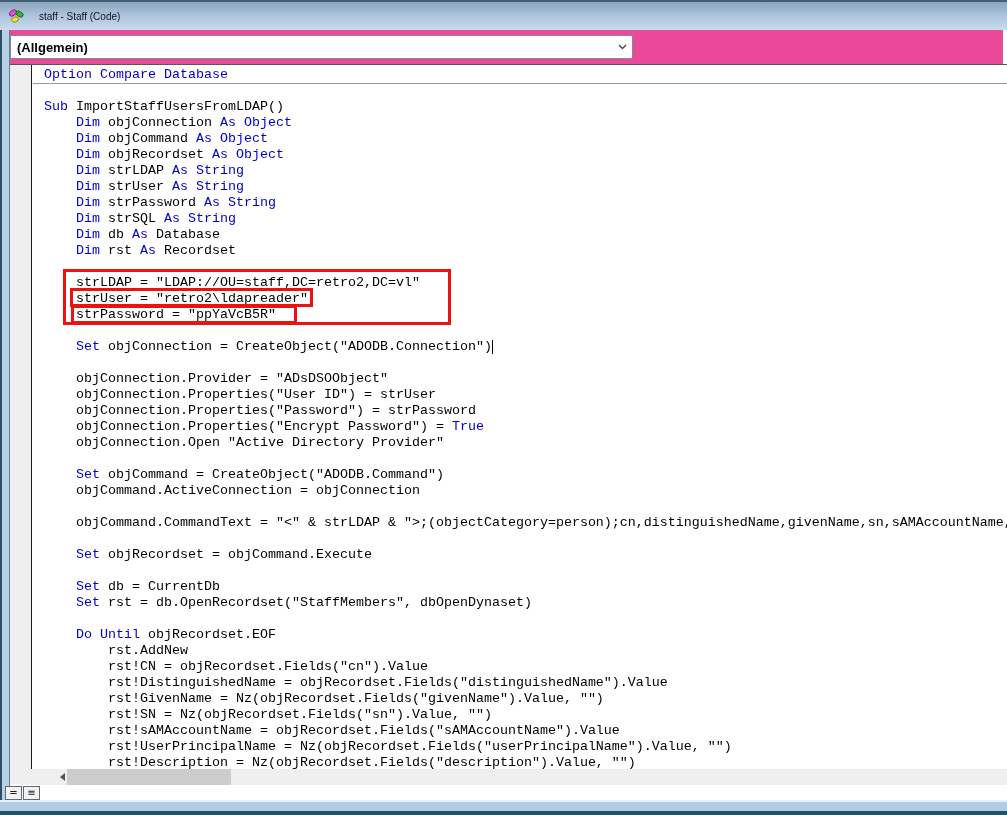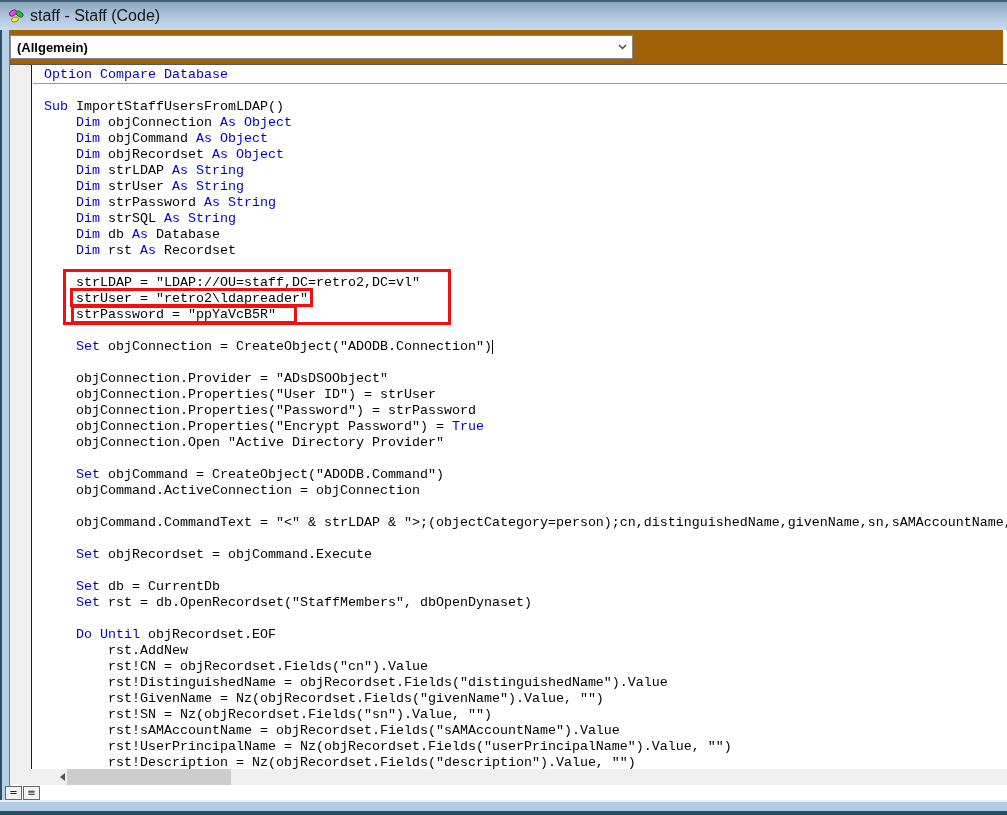--- a/index.html
+++ b/index.html
@@ -15,28 +15,28 @@
     background:#b7d0e9;border-left:2px solid #2f5063;z-index:1;}
   .frame-bottom{position:absolute;left:0;right:0;bottom:0;height:15px;
     background:#b3cce6;border-bottom:4px solid #27505f;z-index:1;}
   .frame-bottom::before{content:"";position:absolute;left:0;right:0;top:0;height:2px;background:#e9f0f8;}
 
   
   .titlebar{position:absolute;left:0;top:0;right:0;height:30px;
     background:linear-gradient(180deg,#8ea6bc 0%,#aac2da 45%,#c9dbee 100%);
     border-top:2px solid #41617a;z-index:2;display:flex;align-items:center;}
   .titlebar .appicon{margin-left:8px;width:17px;height:16px;flex:0 0 auto;}
-  .titlebar .title{margin-left:5px;font-size:16px;color:#10161c;}
+  .titlebar .title{margin-left:14px;font-size:10px;color:#10161c;}
 
   
   .inner{position:absolute;left:9px;top:30px;right:0;bottom:15px;
     background:#fff;border-left:1px solid #69798a;z-index:2;}
 
   
-  .comborow{position:absolute;left:0;top:0;right:4px;height:34px;background:#a16207;}
+  .comborow{position:absolute;left:0;top:0;right:4px;height:34px;background:#ec4899;}
   .combo{position:absolute;top:5px;height:24px;background:#fff;
     border:1px solid #7f8b98;font-size:13px;font-weight:700;color:#000;
     display:flex;align-items:center;padding-left:6px;overflow:hidden;white-space:nowrap;}
   .combo-left{left:0;width:623px;}
   .combo-right{left:628px;right:0;border-right:none;}
   .combo .arrow{position:absolute;right:1px;top:1px;bottom:1px;width:18px;
     display:flex;align-items:center;justify-content:center;background:#fff;}
   .combo .arrow svg{display:block;}
 
   

